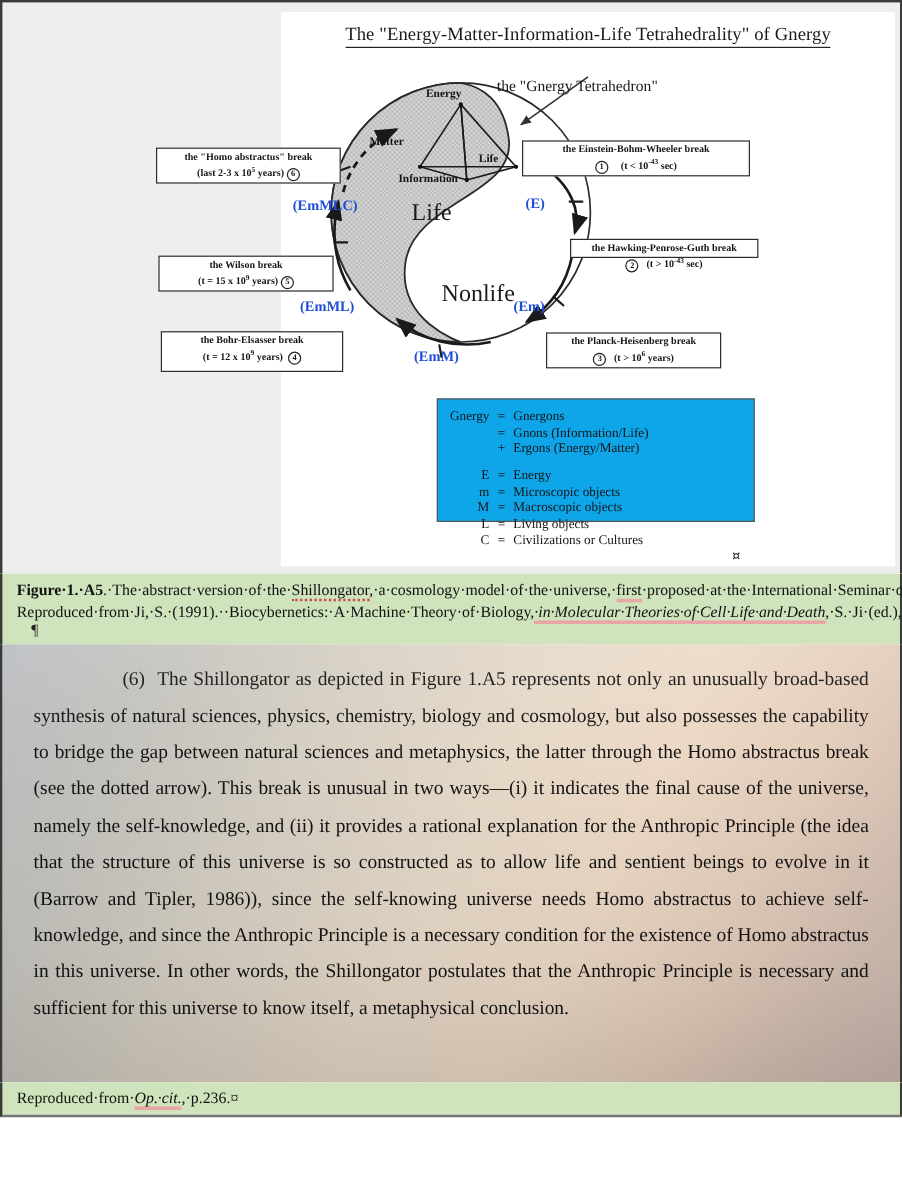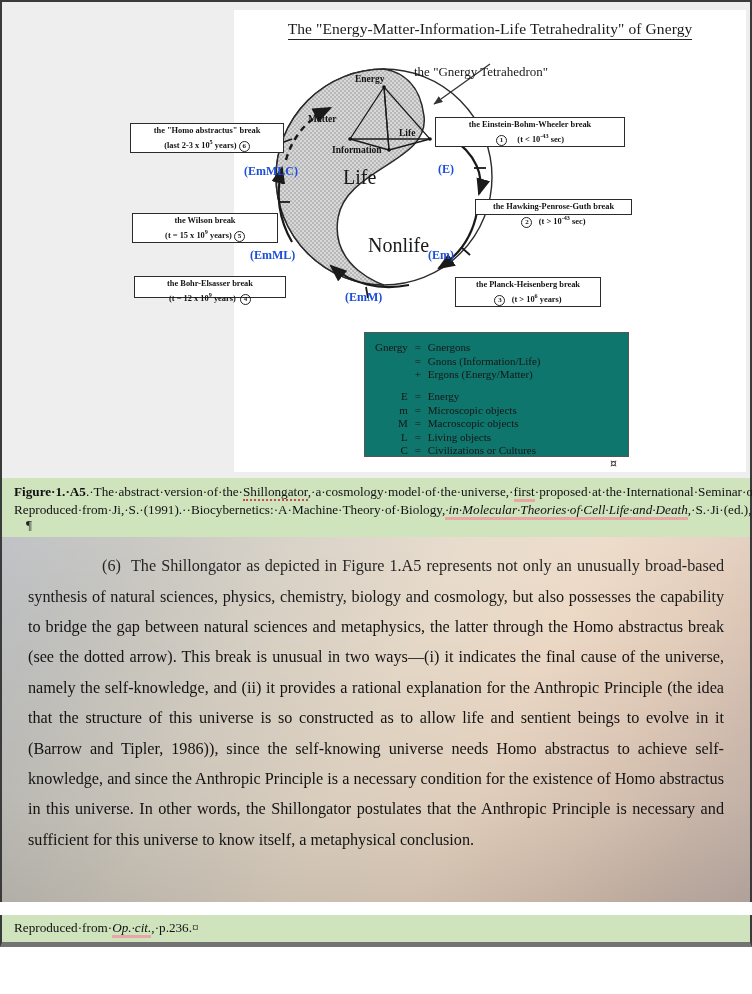--- a/index.html
+++ b/index.html
@@ -35,22 +35,22 @@
 
   .shill-oval{position:absolute;left:148px;top:355px;width:190px;height:31px;
               border:1.6px solid #3c3c3c;border-radius:16px;
               background:#c9c9c9;
               background-image:
                  repeating-linear-gradient(0deg,rgba(255,255,255,.55) 0 1px,rgba(0,0,0,0) 1px 2px),
                  repeating-linear-gradient(90deg,rgba(255,255,255,.45) 0 1px,rgba(0,0,0,0) 1px 2px);
               display:flex;align-items:center;justify-content:center;
               font-size:18px;color:#111;box-sizing:border-box;}
 
-  .legend{position:absolute;left:362px;top:330px;width:265px;height:125px;
-          border:1.3px solid #555;background:#0f766e;box-sizing:border-box;padding:8px 10px;}
+  .legend{position:absolute;left:362px;top:330px;width:265px;height:103px;
+          border:1.3px solid #555;background:#0ea5e9;box-sizing:border-box;padding:8px 10px;}
   .legend table{border-collapse:collapse;font-size:11px;color:#151515;}
   .legend td{padding:0 3px 1.5px 0;vertical-align:top;white-space:nowrap;}
   .legend td.k{text-align:right;font-weight:normal;}
   .legend td.eq{text-align:center;width:14px;}
   .legend .gap{height:7px;}
 
   .anchor-mark{position:absolute;left:608px;top:455px;font-size:11px;color:#222;
                font-family:"DejaVu Sans",sans-serif;}
 
   
@@ -73,22 +73,22 @@
         overflow:hidden;}
   .scan-inner{padding:14px 26px 0 26px;text-align:justify;
               font-size:16.2px;line-height:30.4px;color:#141414;}
   .scan-inner .indent{display:inline-block;width:74px;}
   .scan-shade{position:absolute;left:0;right:0;top:0;height:365px;pointer-events:none;
               background:linear-gradient(180deg,rgba(255,255,255,.10) 0%,rgba(0,0,0,0) 22%,rgba(0,0,0,.05) 72%,rgba(0,0,0,.12) 100%);}
 
   
   .footer{position:relative;width:752px;background:#cfe3bd;
           border-left:2px solid #3a3a3a;border-right:2px solid #3a3a3a;
-          border-bottom:5px solid #737373;box-sizing:border-box;
-          padding:4px 10px 5px 12px;font-size:13.2px;line-height:18px;color:#111;margin-top:13px;}
+          border-bottom:2px solid #737373;box-sizing:border-box;
+          padding:4px 10px 5px 12px;font-size:13.2px;line-height:18px;color:#111;}
 </style>
 </head>
 <body>
 
 <div class="page">
 
   <div class="figure-pane">
     <div class="figure-canvas"></div>
 
     <div class="fig-title" style="left:232px;width:512px;">
@@ -165,21 +165,21 @@
     <div class="lbl-box" style="left:128px;top:121px;width:154px;height:30px;">
       <div>the "Homo abstractus" break</div>
       <div class="l2"><span>(last 2-3 x 10</span><sup>5</sup><span> years)</span> <span class="circ">6</span></div>
     </div>
 
     <div class="lbl-box" style="left:130px;top:192px;width:146px;height:30px;margin-top:19px;">
       <div>the Wilson break</div>
       <div class="l2"><span>(t = 15 x 10</span><sup>9</sup><span> years)</span> <span class="circ">5</span></div>
     </div>
 
-    <div class="lbl-box" style="left:132px;top:274px;width:152px;height:22px;">
+    <div class="lbl-box" style="left:132px;top:274px;width:152px;height:34px;">
       <div>the Bohr-Elsasser break</div>
       <div class="l2"><span>(t = 12 x 10</span><sup>9</sup><span> years)</span> &nbsp;<span class="circ">4</span></div>
     </div>
 
     <div class="lbl-box" style="left:433px;top:115px;width:190px;height:30px;">
       <div>the Einstein-Bohm-Wheeler break</div>
       <div class="l2"><span class="circ">1</span>&nbsp;&nbsp;&nbsp;&nbsp;&nbsp;<span>(t &lt;  10</span><sup>-43</sup><span> sec)</span></div>
     </div>
 
     <div class="lbl-box" style="left:473px;top:197px;width:157px;height:16px;">

